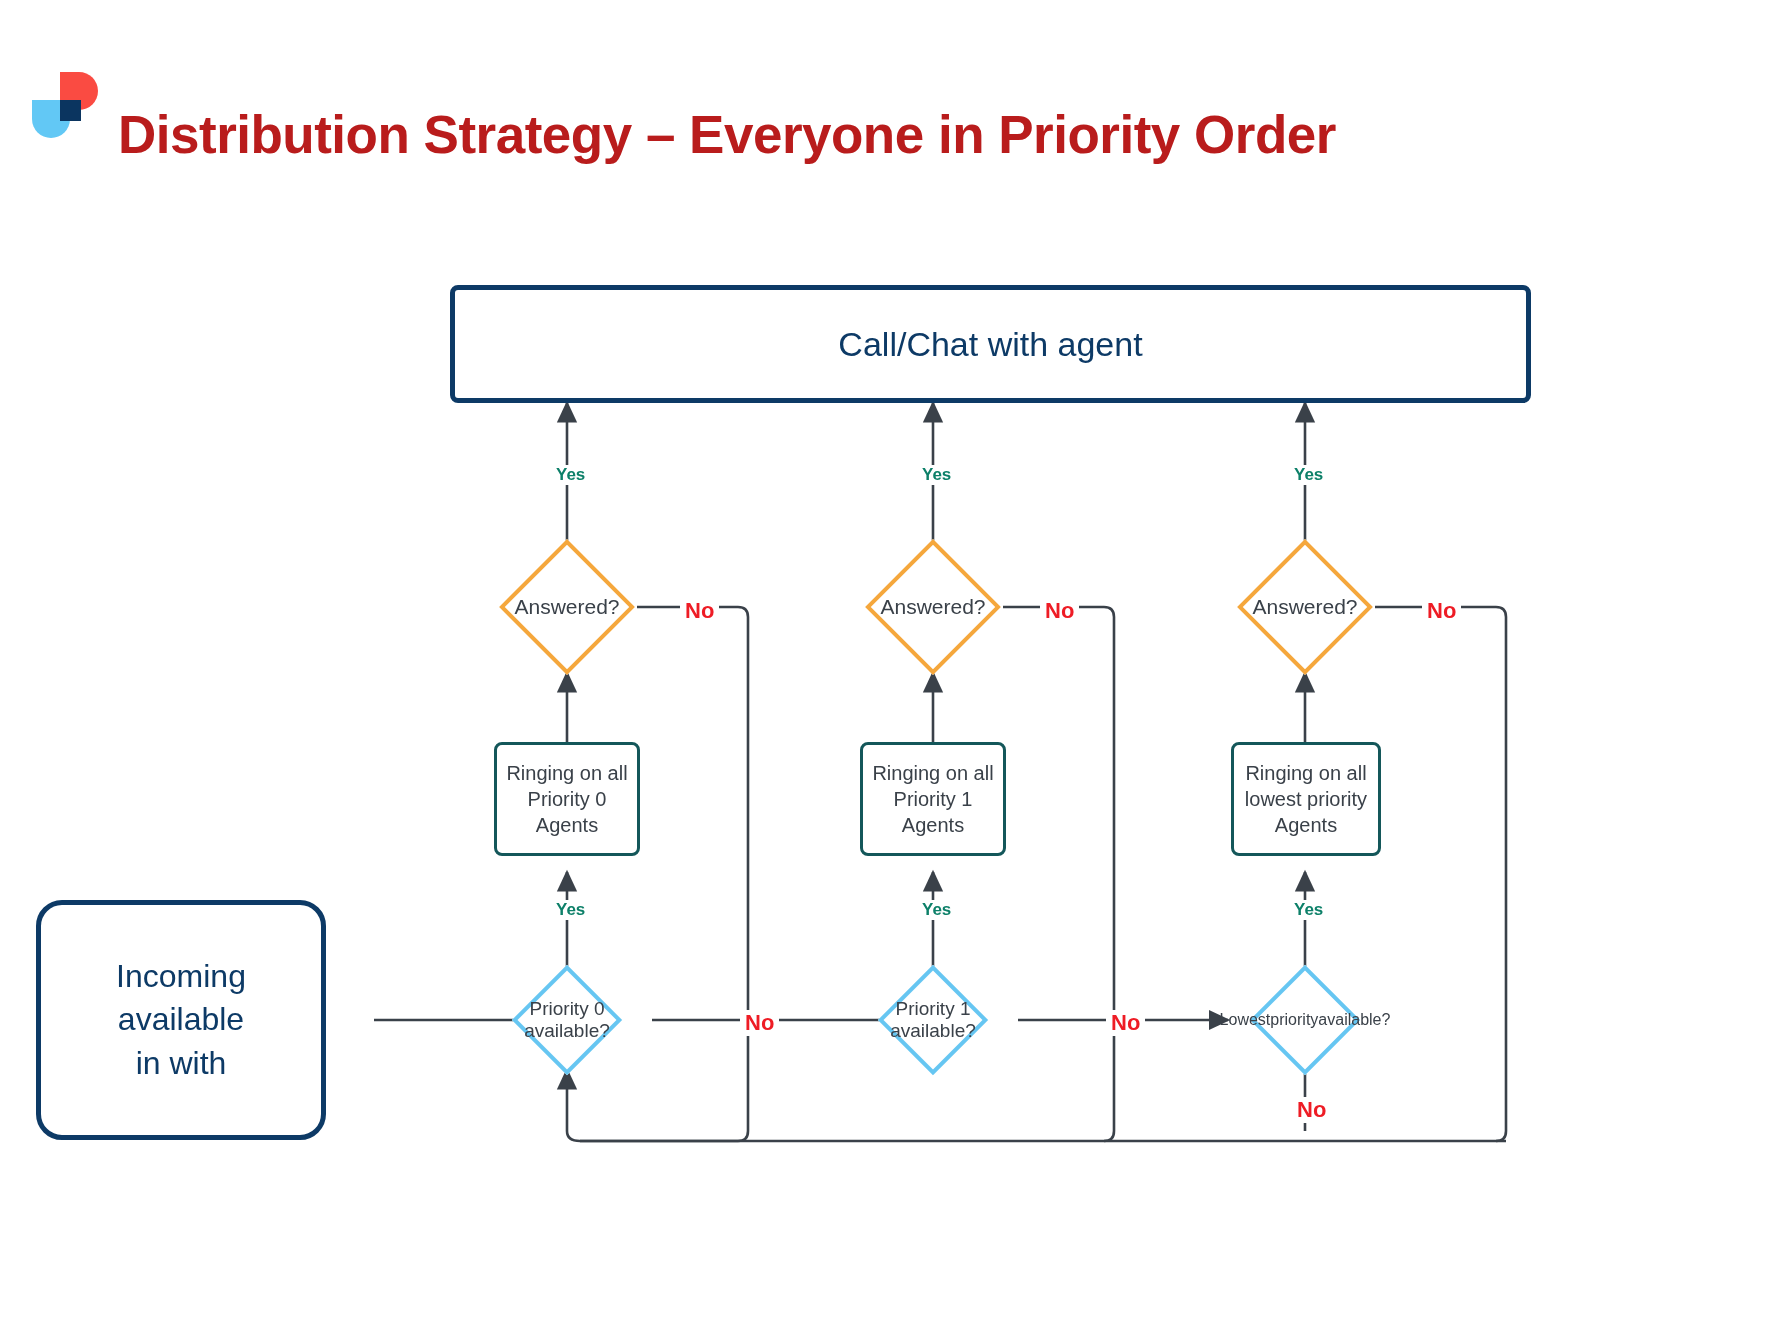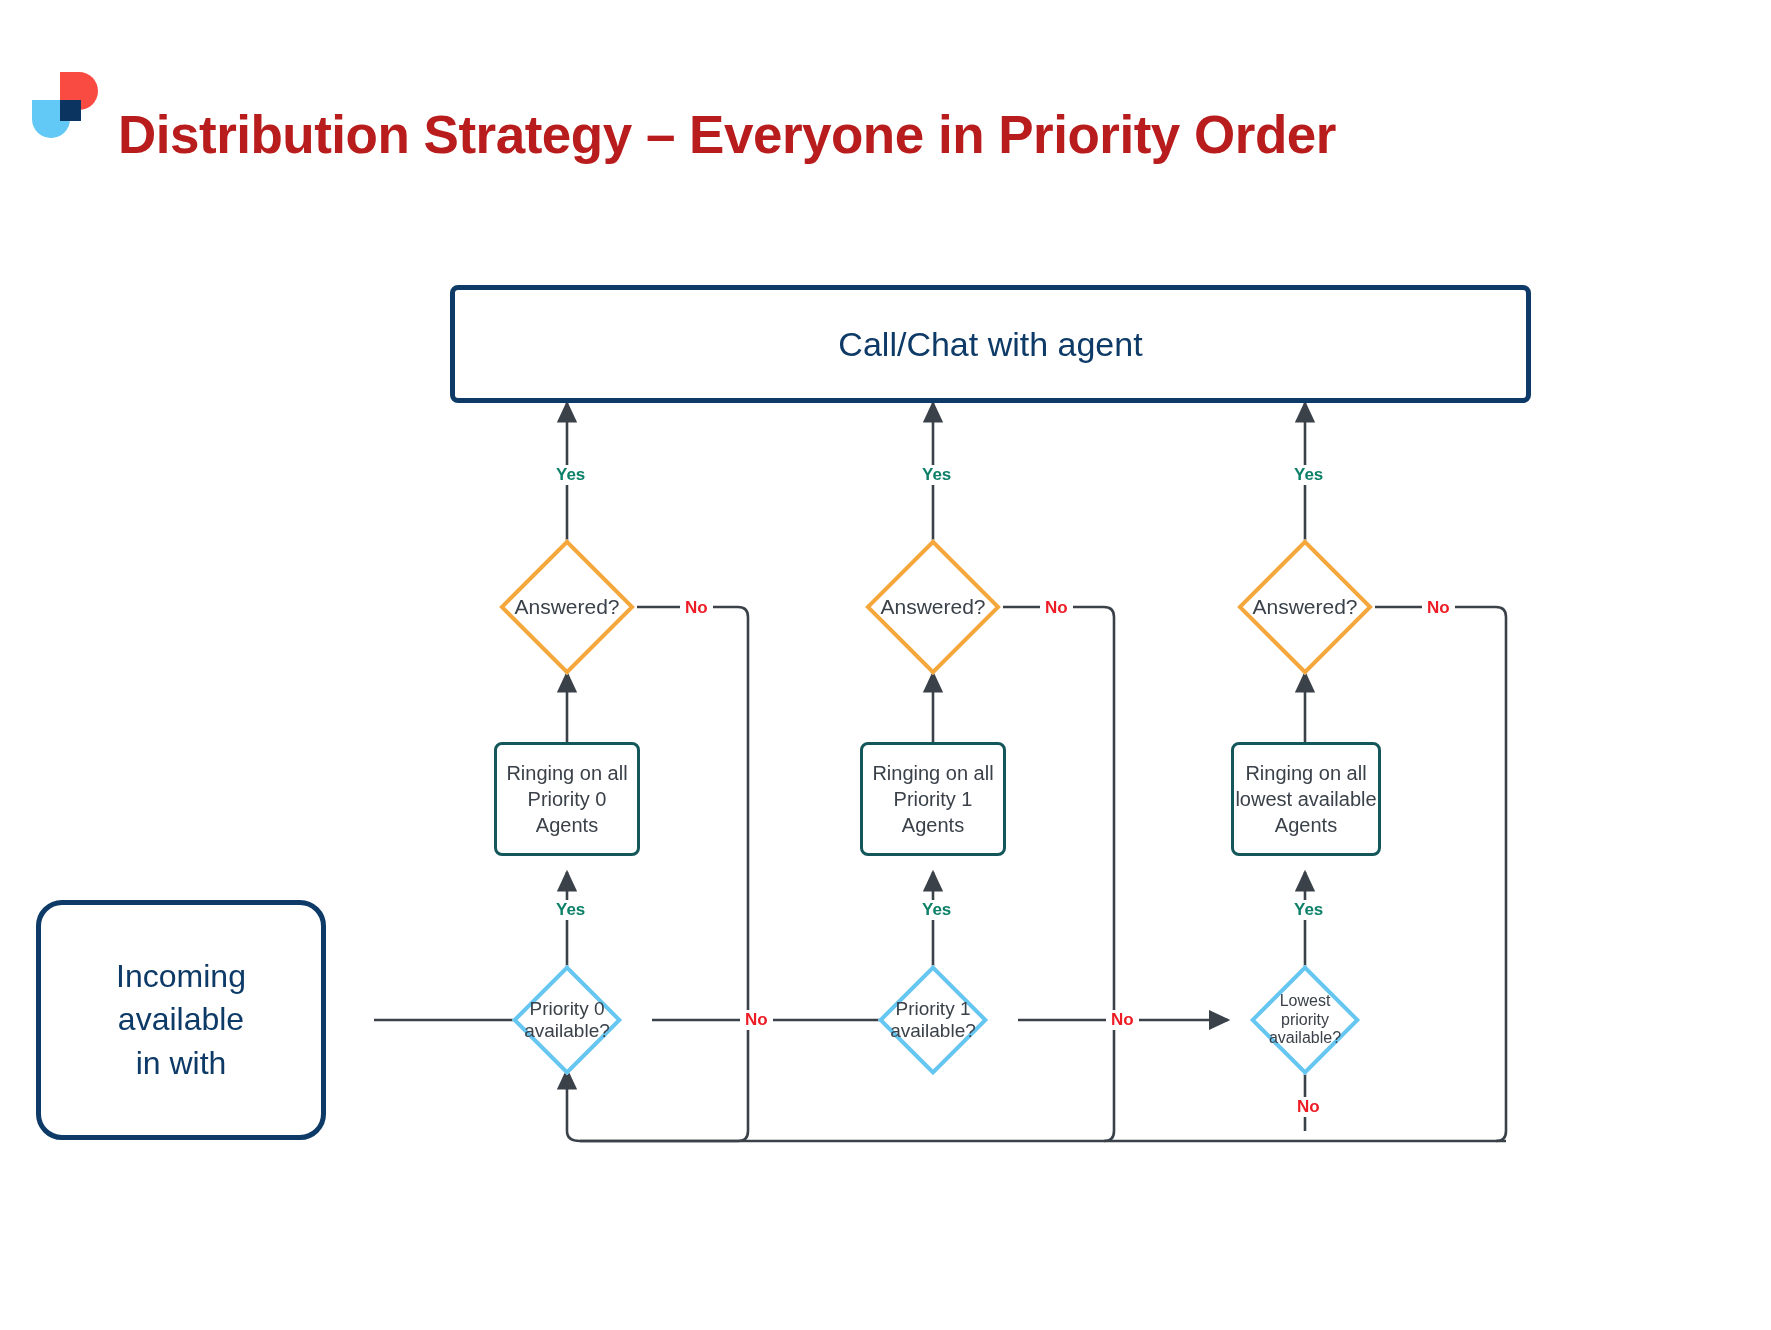--- a/index.html
+++ b/index.html
@@ -58,21 +58,21 @@
   .diamond.lblue .shape{border:4px solid #66c6f2;}
   .diamond .dlabel{
     position:absolute;left:-30px;top:0;width:calc(100% + 60px);height:100%;
     display:flex;align-items:center;justify-content:center;
     text-align:center;color:#3a4149;line-height:1.18;
   }
 
   
   .lbl{position:absolute;font-weight:bold;white-space:nowrap;}
   .lbl-yes{color:#0d8069;font-size:17px;}
-  .lbl-no{color:#ee1c25;font-size:17px;}
+  .lbl-no{color:#ee1c25;font-size:22px;}
 
   svg.wires{position:absolute;left:0;top:0;width:1771px;height:1330px;
             pointer-events:none;}
 </style>
 </head>
 <body>
 
 <div id="stage">
 
   <div class="logo">
@@ -146,41 +146,41 @@
     <span>Priority 0</span>
     <span>Agents</span>
   </div>
   <div class="node box-teal" style="left:860px;top:742px;width:146px;height:114px;font-size:20px;line-height:1.3;flex-direction:column;">
     <span>Ringing on all</span>
     <span>Priority 1</span>
     <span>Agents</span>
   </div>
   <div class="node box-teal" style="left:1231px;top:742px;width:150px;height:114px;font-size:20px;line-height:1.3;flex-direction:column;">
     <span>Ringing on all</span>
-    <span>lowest available</span>
+    <span>lowest priority</span>
     <span>Agents</span>
   </div>
 
   <div class="diamond lblue" style="left:528px;top:981px;width:78px;height:78px;">
     <div class="shape"></div>
     <div class="dlabel" style="font-size:19px;flex-direction:column;">
       <span>Priority 0</span>
       <span>available?</span>
     </div>
   </div>
   <div class="diamond lblue" style="left:894px;top:981px;width:78px;height:78px;">
     <div class="shape"></div>
     <div class="dlabel" style="font-size:19px;flex-direction:column;">
       <span>Priority 1</span>
       <span>available?</span>
     </div>
   </div>
   <div class="diamond lblue" style="left:1266px;top:981px;width:78px;height:78px;">
     <div class="shape"></div>
-    <div class="dlabel" style="font-size:16px;flex-direction:column;justify-content:center;">
+    <div class="dlabel" style="font-size:16px;flex-direction:row;justify-content:center;">
       <span>Lowest</span>
       <span>priority</span>
       <span>available?</span>
     </div>
   </div>
 
   <div class="lbl lbl-yes" style="left:551px;top:465px;background:#fff;padding:0 5px;">Yes</div>
   <div class="lbl lbl-yes" style="left:917px;top:465px;background:#fff;padding:0 5px;">Yes</div>
   <div class="lbl lbl-yes" style="left:1289px;top:465px;background:#fff;padding:0 5px;">Yes</div>
 

